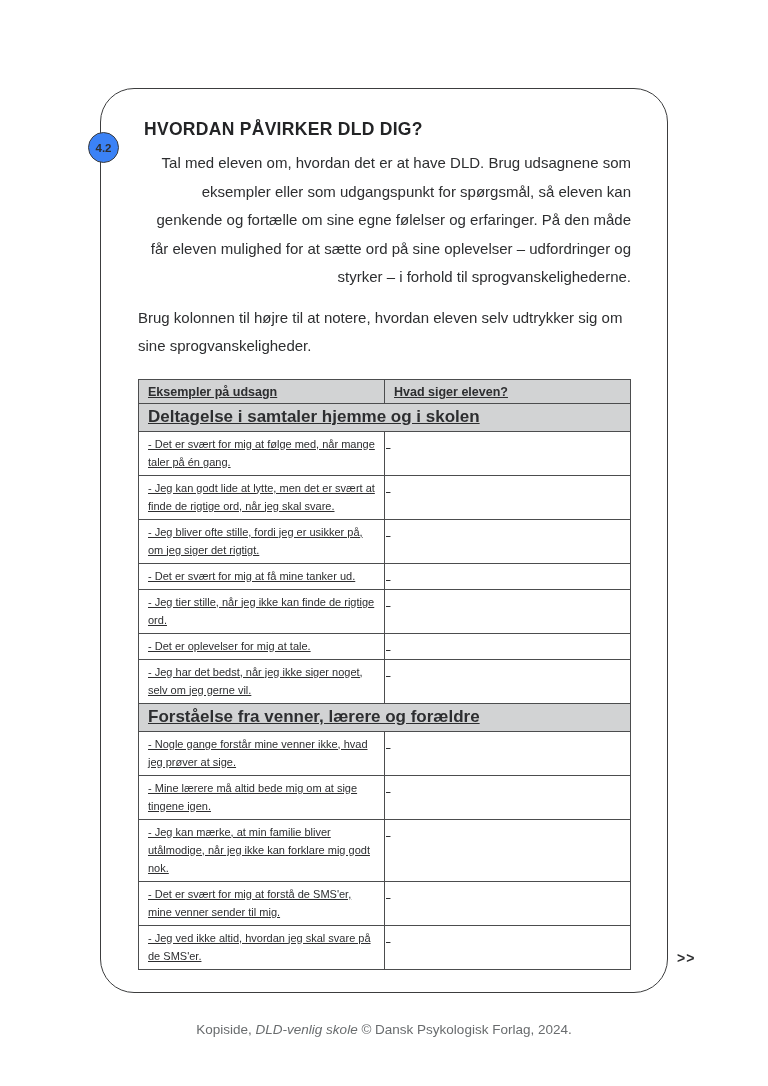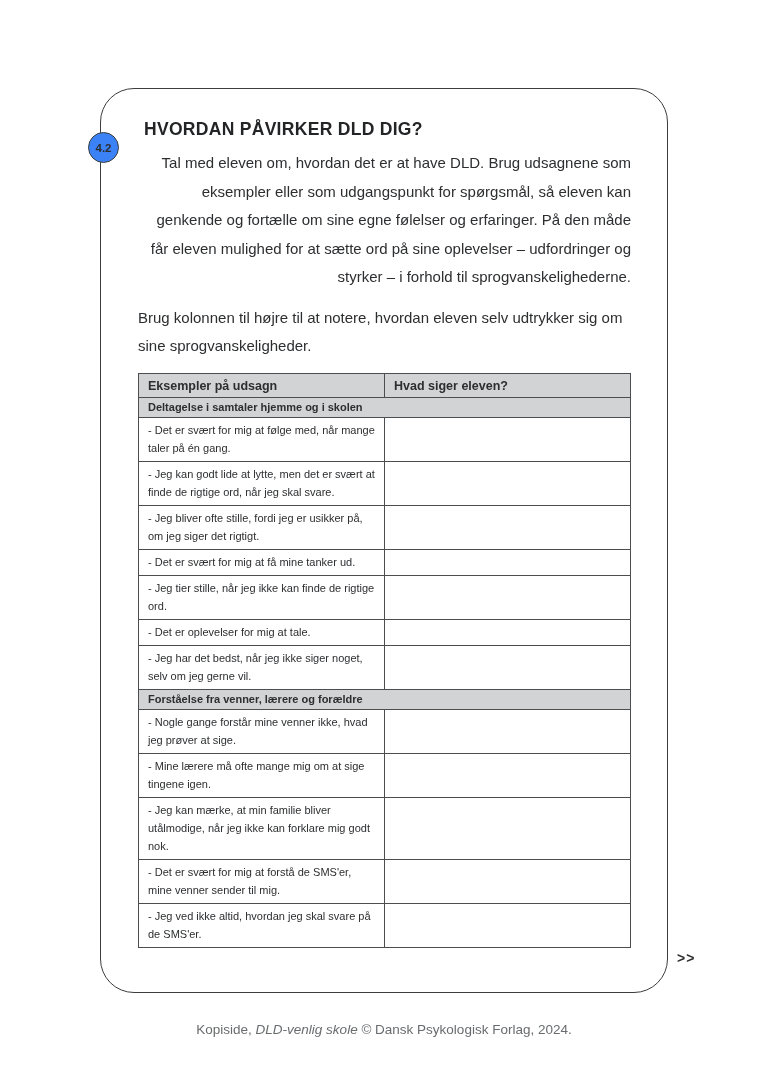--- a/index.html
+++ b/index.html
@@ -61,41 +61,42 @@
     color: var(--text, #2d2e30);
     text-align: right;
   }
   p.note {
     margin: 12px 0 0 0;
     font-size: 15px;
     line-height: 28.5px;
     color: var(--text, #2d2e30);
   }
   table.statements {
-    margin-top: 12px;
+    margin-top: 18px;
     width: 100%;
     border-collapse: collapse;
     border: 1.2px solid var(--table-border, #4c4d4e);
+    text-decoration: underline;
   }
   table.statements th,
   table.statements td {
     border: 1px solid var(--table-border, #4c4d4e);
     vertical-align: top;
     text-align: left;
   }
   table.statements th {
     background: var(--header-bg, #d2d3d4);
     font-size: 12.5px;
     font-weight: 700;
     padding: 5px 9px 4px 9px;
     width: 50%;
   }
   tr.section-row td {
     background: var(--header-bg, #d2d3d4);
-    font-size: 11px;
+    font-size: 17px;
     font-weight: 700;
     padding: 3px 9px 4px 9px;
   }
   td.stmt {
     width: 50%;
     font-size: 11px;
     line-height: 18px;
     padding: 3px 9px 4px 9px;
     color: var(--text, #2d2e30);
   }
@@ -180,21 +181,21 @@
             <td class="resp">&nbsp;</td>
           </tr>
           <tr class="section-row">
             <td colspan="2">Forståelse fra venner, lærere og forældre</td>
           </tr>
           <tr>
             <td class="stmt">- Nogle gange forstår mine venner ikke, hvad jeg prøver at sige.</td>
             <td class="resp">&nbsp;</td>
           </tr>
           <tr>
-            <td class="stmt">- Mine lærere må ofte mange mig om at sige tingene igen.</td>
+            <td class="stmt">- Mine lærere må altid bede mig om at sige tingene igen.</td>
             <td class="resp">&nbsp;</td>
           </tr>
           <tr>
             <td class="stmt">- Jeg kan mærke, at min familie bliver utålmodige, når jeg ikke kan forklare mig godt nok.</td>
             <td class="resp">&nbsp;</td>
           </tr>
           <tr>
             <td class="stmt">- Det er svært for mig at forstå de SMS'er, mine venner sender til mig.</td>
             <td class="resp">&nbsp;</td>
           </tr>

